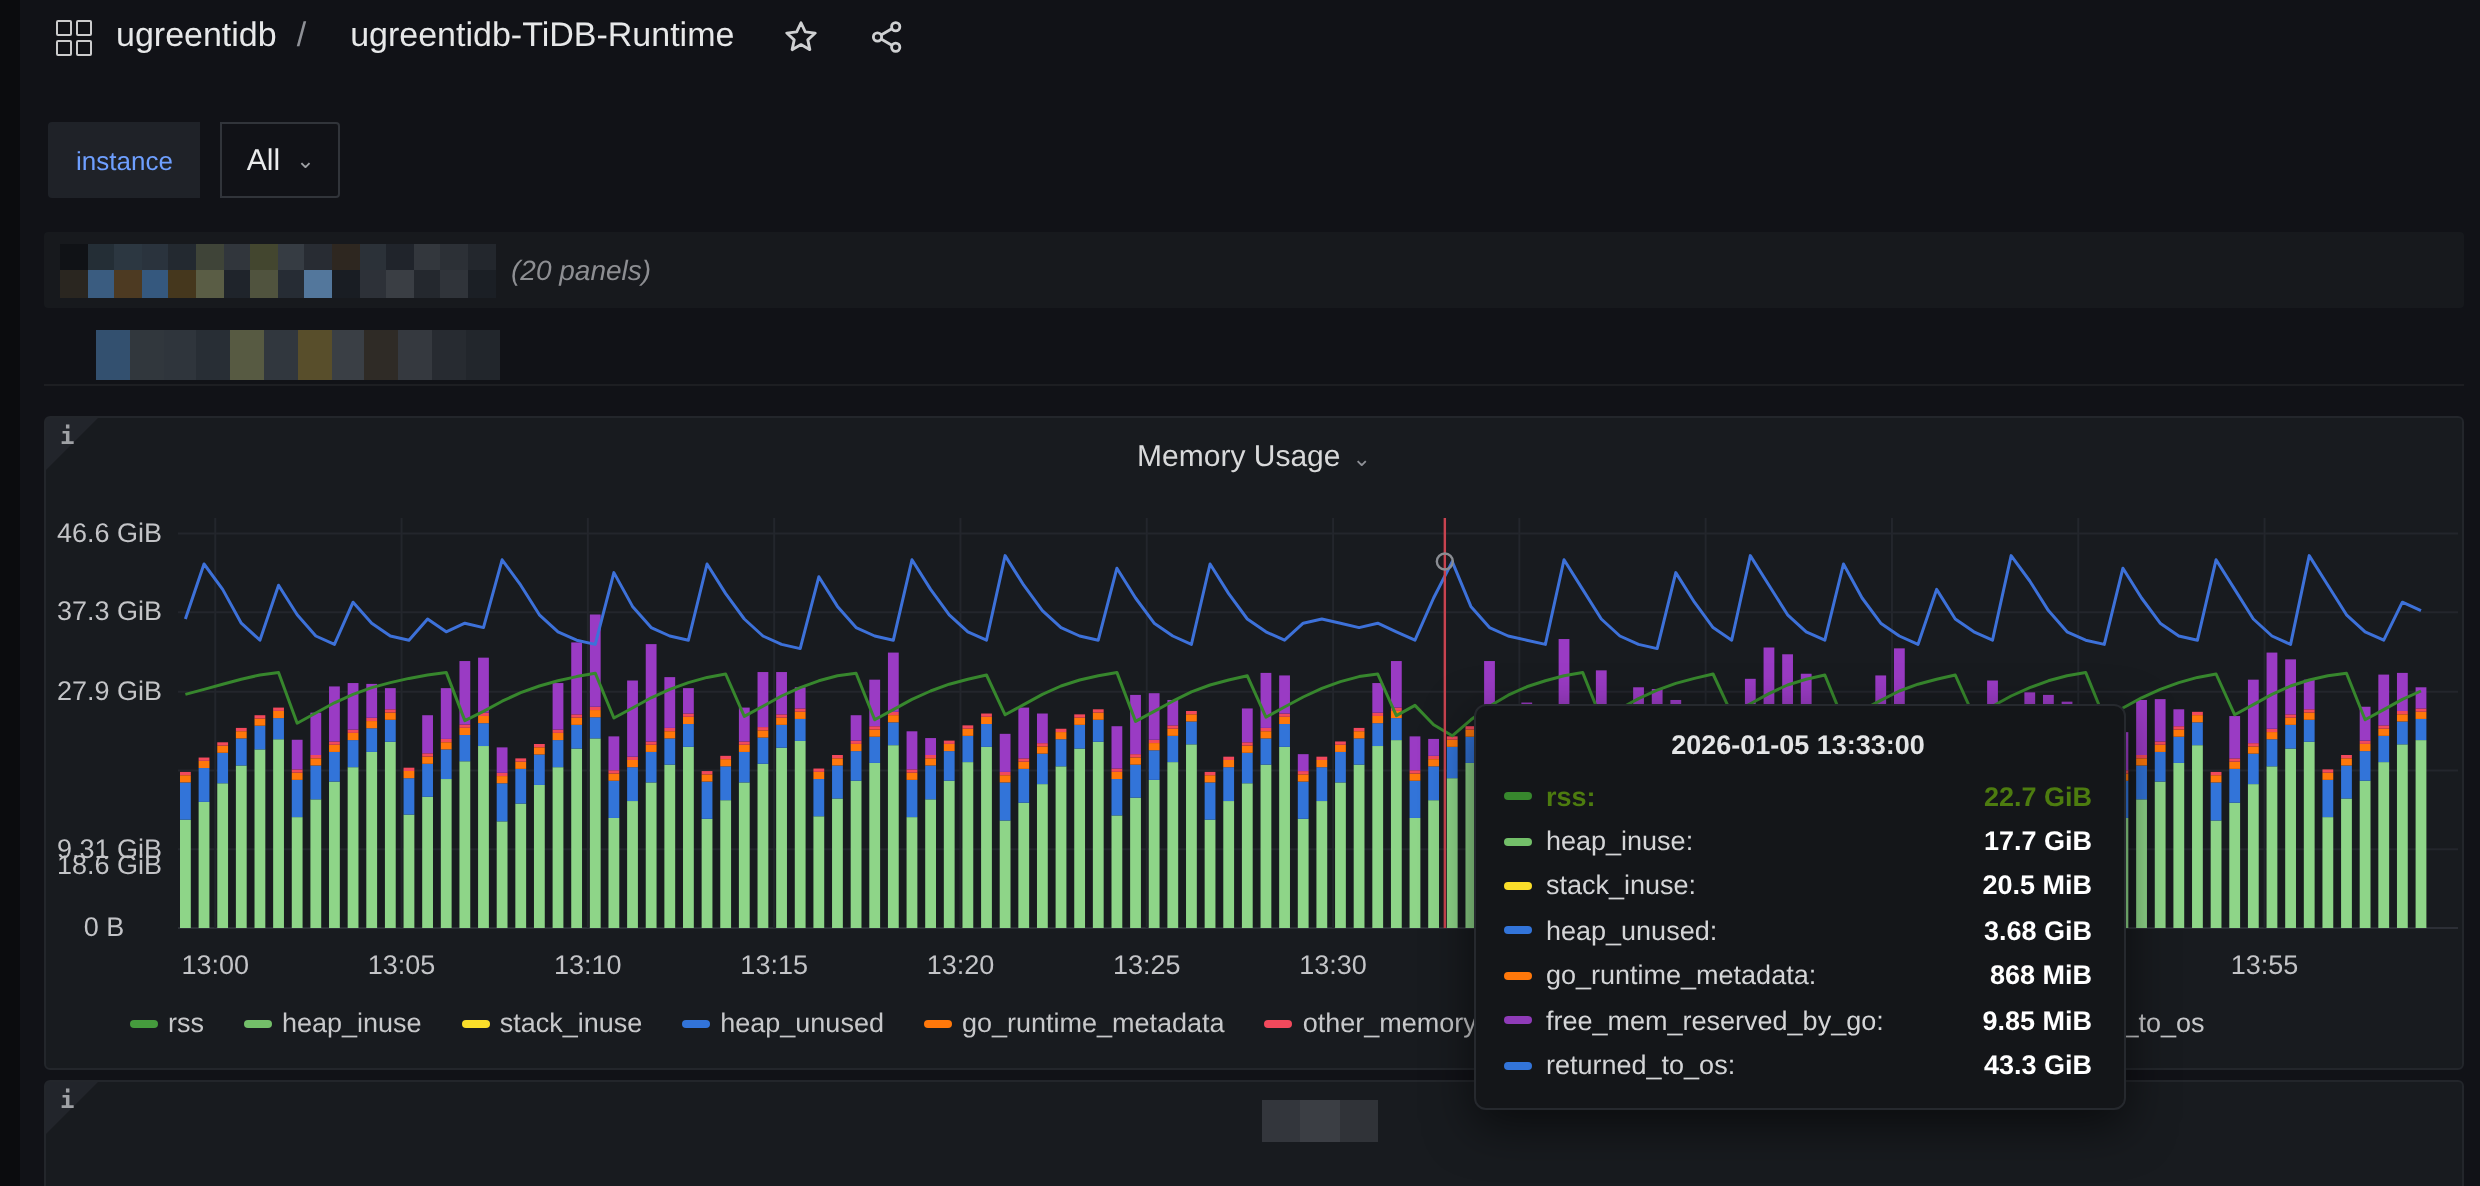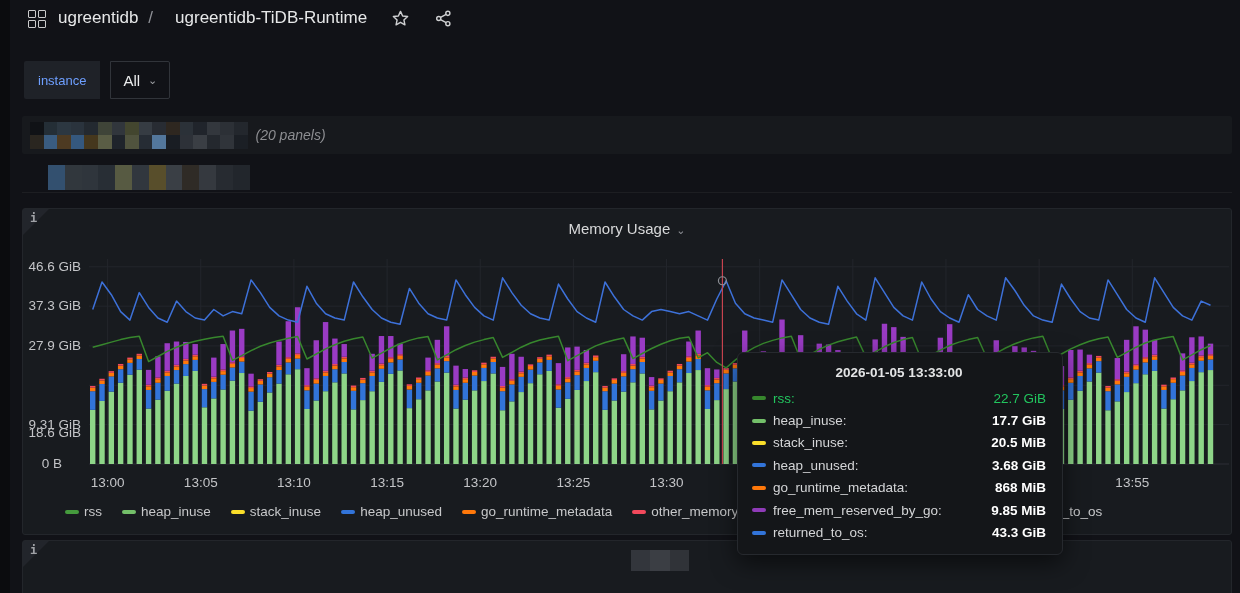--- a/index.html
+++ b/index.html
@@ -53,21 +53,21 @@
   
   .mosaic-3 { position:absolute; left:608px; top:9px; grid-template-columns:repeat(3,19.3px); grid-auto-rows:21px; }
 
   
   .tooltip { position:absolute; left:737px; top:352px; width:326px; background:#141619; border:1px solid #26292e; border-radius:6px; box-shadow:0 8px 24px rgba(0,0,0,0.55); padding:12px 16px 10px 14px; z-index:100; }
   .tt-head { text-align:center; font-size:13.5px; font-weight:bold; color:#e4e5e6; margin-bottom:7px; }
   .tt-row { display:flex; align-items:center; height:22.4px; font-size:13.5px; color:#d4d5d7; }
   .tt-swatch { width:14px; height:4px; border-radius:2px; margin-right:7px; flex:none; }
   .tt-name { flex:1; }
   .tt-val { font-weight:bold; color:#fff; }
-  .tt-row.em .tt-name, .tt-row.em .tt-val { font-weight:normal; color:#22c55e; }
+  .tt-row.em .tt-name, .tt-row.em .tt-val { font-weight:bold; color:#4d7c0f; }
 </style>
 </head>
 <body>
 
 <div class="left-strip"></div>
 
 <div class="topbar">
   <div class="apps-icon">
     <span></span>
       <span></span>

